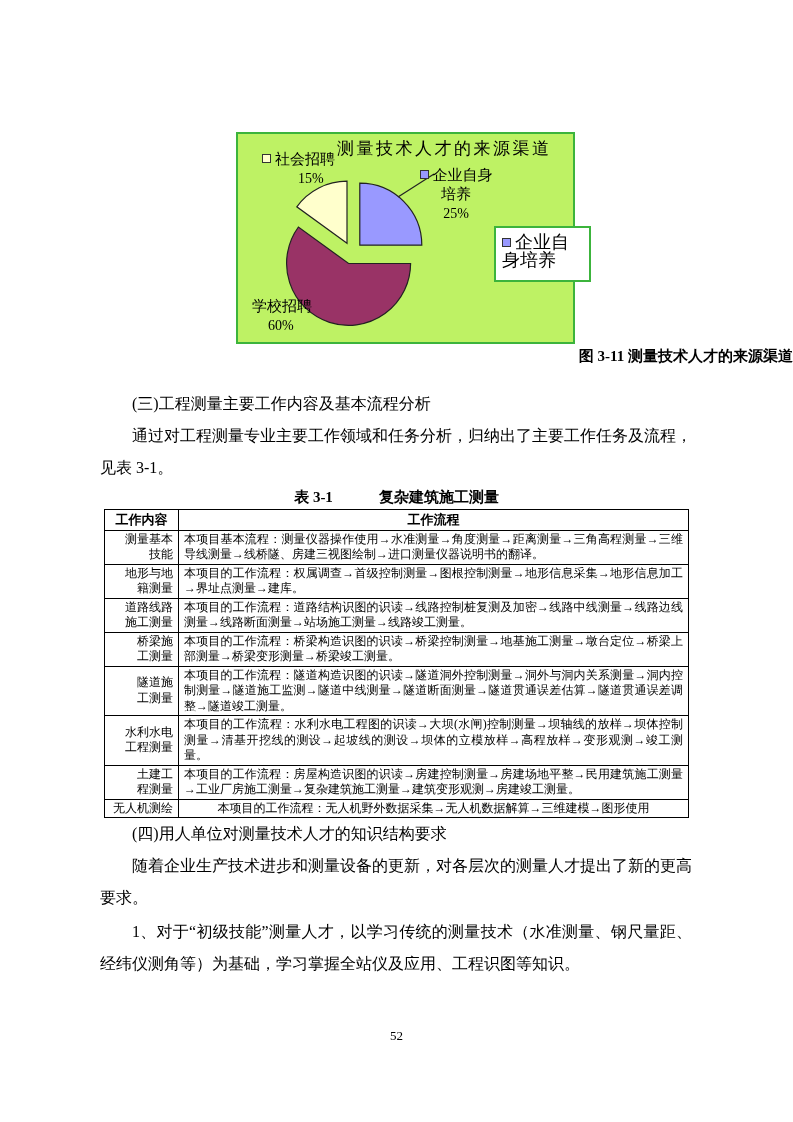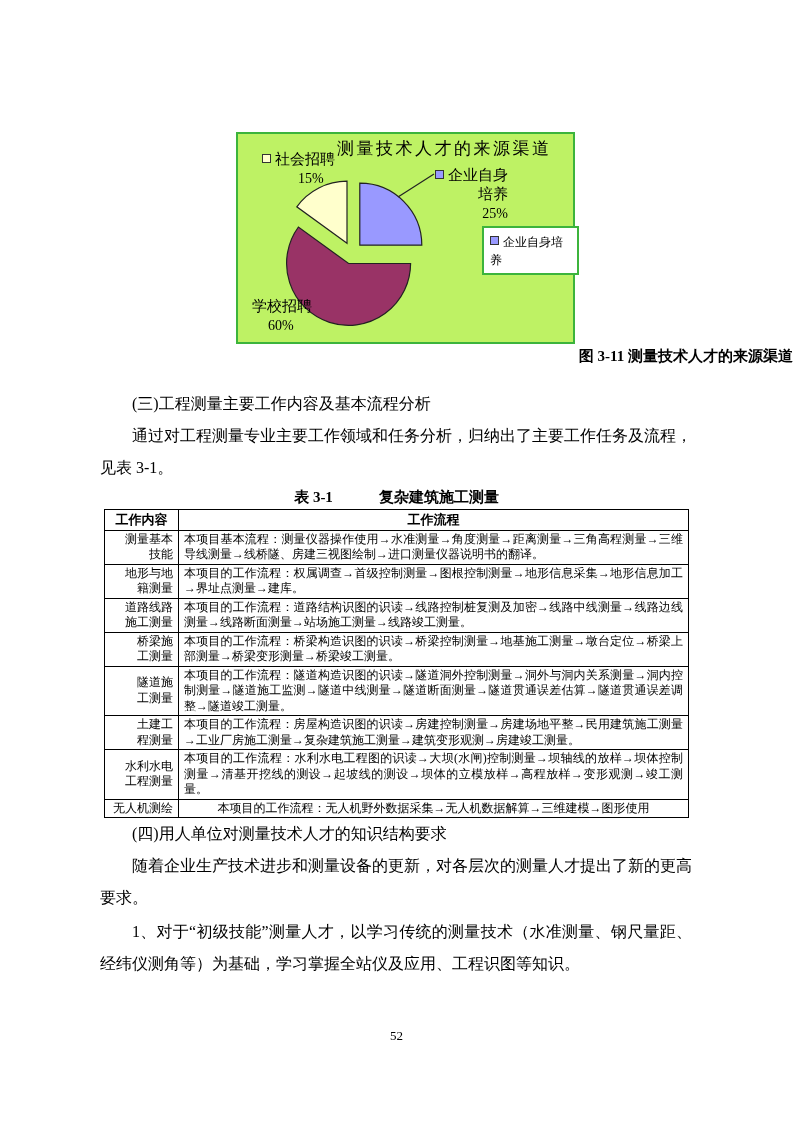--- a/index.html
+++ b/index.html
@@ -18,25 +18,25 @@
   .chart-title {
     position:absolute; left:99px; top:3px; font-size:17px; letter-spacing:2.5px;
     white-space:nowrap; font-family:"Liberation Serif","DejaVu Serif",serif;
   }
   .clabel { position:absolute; font-size:15px; white-space:nowrap; }
   .cpct   { position:absolute; font-size:14px; white-space:nowrap; }
   .marker {
     display:inline-block; width:9px; height:9px; border:1px solid #333;
     vertical-align:1px; margin-right:4px; box-sizing:border-box;
   }
-  .callout-block { position:absolute; left:166px; top:32px; width:104px; text-align:right;
+  .callout-block { position:absolute; left:166px; top:32px; width:104px; text-align:center;
     font-size:15px; line-height:19px; }
   .legend-box {
-    position:absolute; left:244px; top:92px; width:97px; box-sizing:border-box;
-    border:2px solid #3cb43c; padding:5px 3px 4px 6px; font-size:12px; line-height:18px;
+    position:absolute; left:256px; top:92px; width:97px; box-sizing:border-box;
+    border:2px solid #3cb43c; padding:5px 3px 11px 6px; font-size:18px; line-height:18px;
     background:#fff;
   }
   .fig-caption {
     position:absolute; left:0; top:347px; width:793px; text-align:right;
     font-weight:bold; font-size:15px;
   }
   
   .para {
     position:absolute; left:100px; width:592px; font-size:16px; line-height:32px;
     text-align:justify;
@@ -140,28 +140,28 @@
           <td class="area">桥梁施
 工测量</td>
           <td class="flow">本项目的工作流程：桥梁构造识图的识读→桥梁控制测量→地基施工测量→墩台定位→桥梁上部测量→桥梁变形测量→桥梁竣工测量。</td>
         </tr>
         <tr>
           <td class="area">隧道施
 工测量</td>
           <td class="flow">本项目的工作流程：隧道构造识图的识读→隧道洞外控制测量→洞外与洞内关系测量→洞内控制测量→隧道施工监测→隧道中线测量→隧道断面测量→隧道贯通误差估算→隧道贯通误差调整→隧道竣工测量。</td>
         </tr>
         <tr>
+          <td class="area">水利水电
+工程测量</td>
+          <td class="flow">本项目的工作流程：水利水电工程图的识读→大坝(水闸)控制测量→坝轴线的放样→坝体控制测量→清基开挖线的测设→起坡线的测设→坝体的立模放样→高程放样→变形观测→竣工测量。</td>
+        </tr>
+        <tr>
           <td class="area">土建工
 程测量</td>
           <td class="flow">本项目的工作流程：房屋构造识图的识读→房建控制测量→房建场地平整→民用建筑施工测量→工业厂房施工测量→复杂建筑施工测量→建筑变形观测→房建竣工测量。</td>
-        </tr>
-        <tr>
-          <td class="area">水利水电
-工程测量</td>
-          <td class="flow">本项目的工作流程：水利水电工程图的识读→大坝(水闸)控制测量→坝轴线的放样→坝体控制测量→清基开挖线的测设→起坡线的测设→坝体的立模放样→高程放样→变形观测→竣工测量。</td>
         </tr>
         <tr>
           <td class="area">无人机测绘</td>
           <td class="flow center">本项目的工作流程：无人机野外数据采集→无人机数据解算→三维建模→图形使用</td>
         </tr>
       </tbody>
   </table>
 
   <div class="para indent" style="top:818px;">(四)用人单位对测量技术人才的知识结构要求</div>
 

